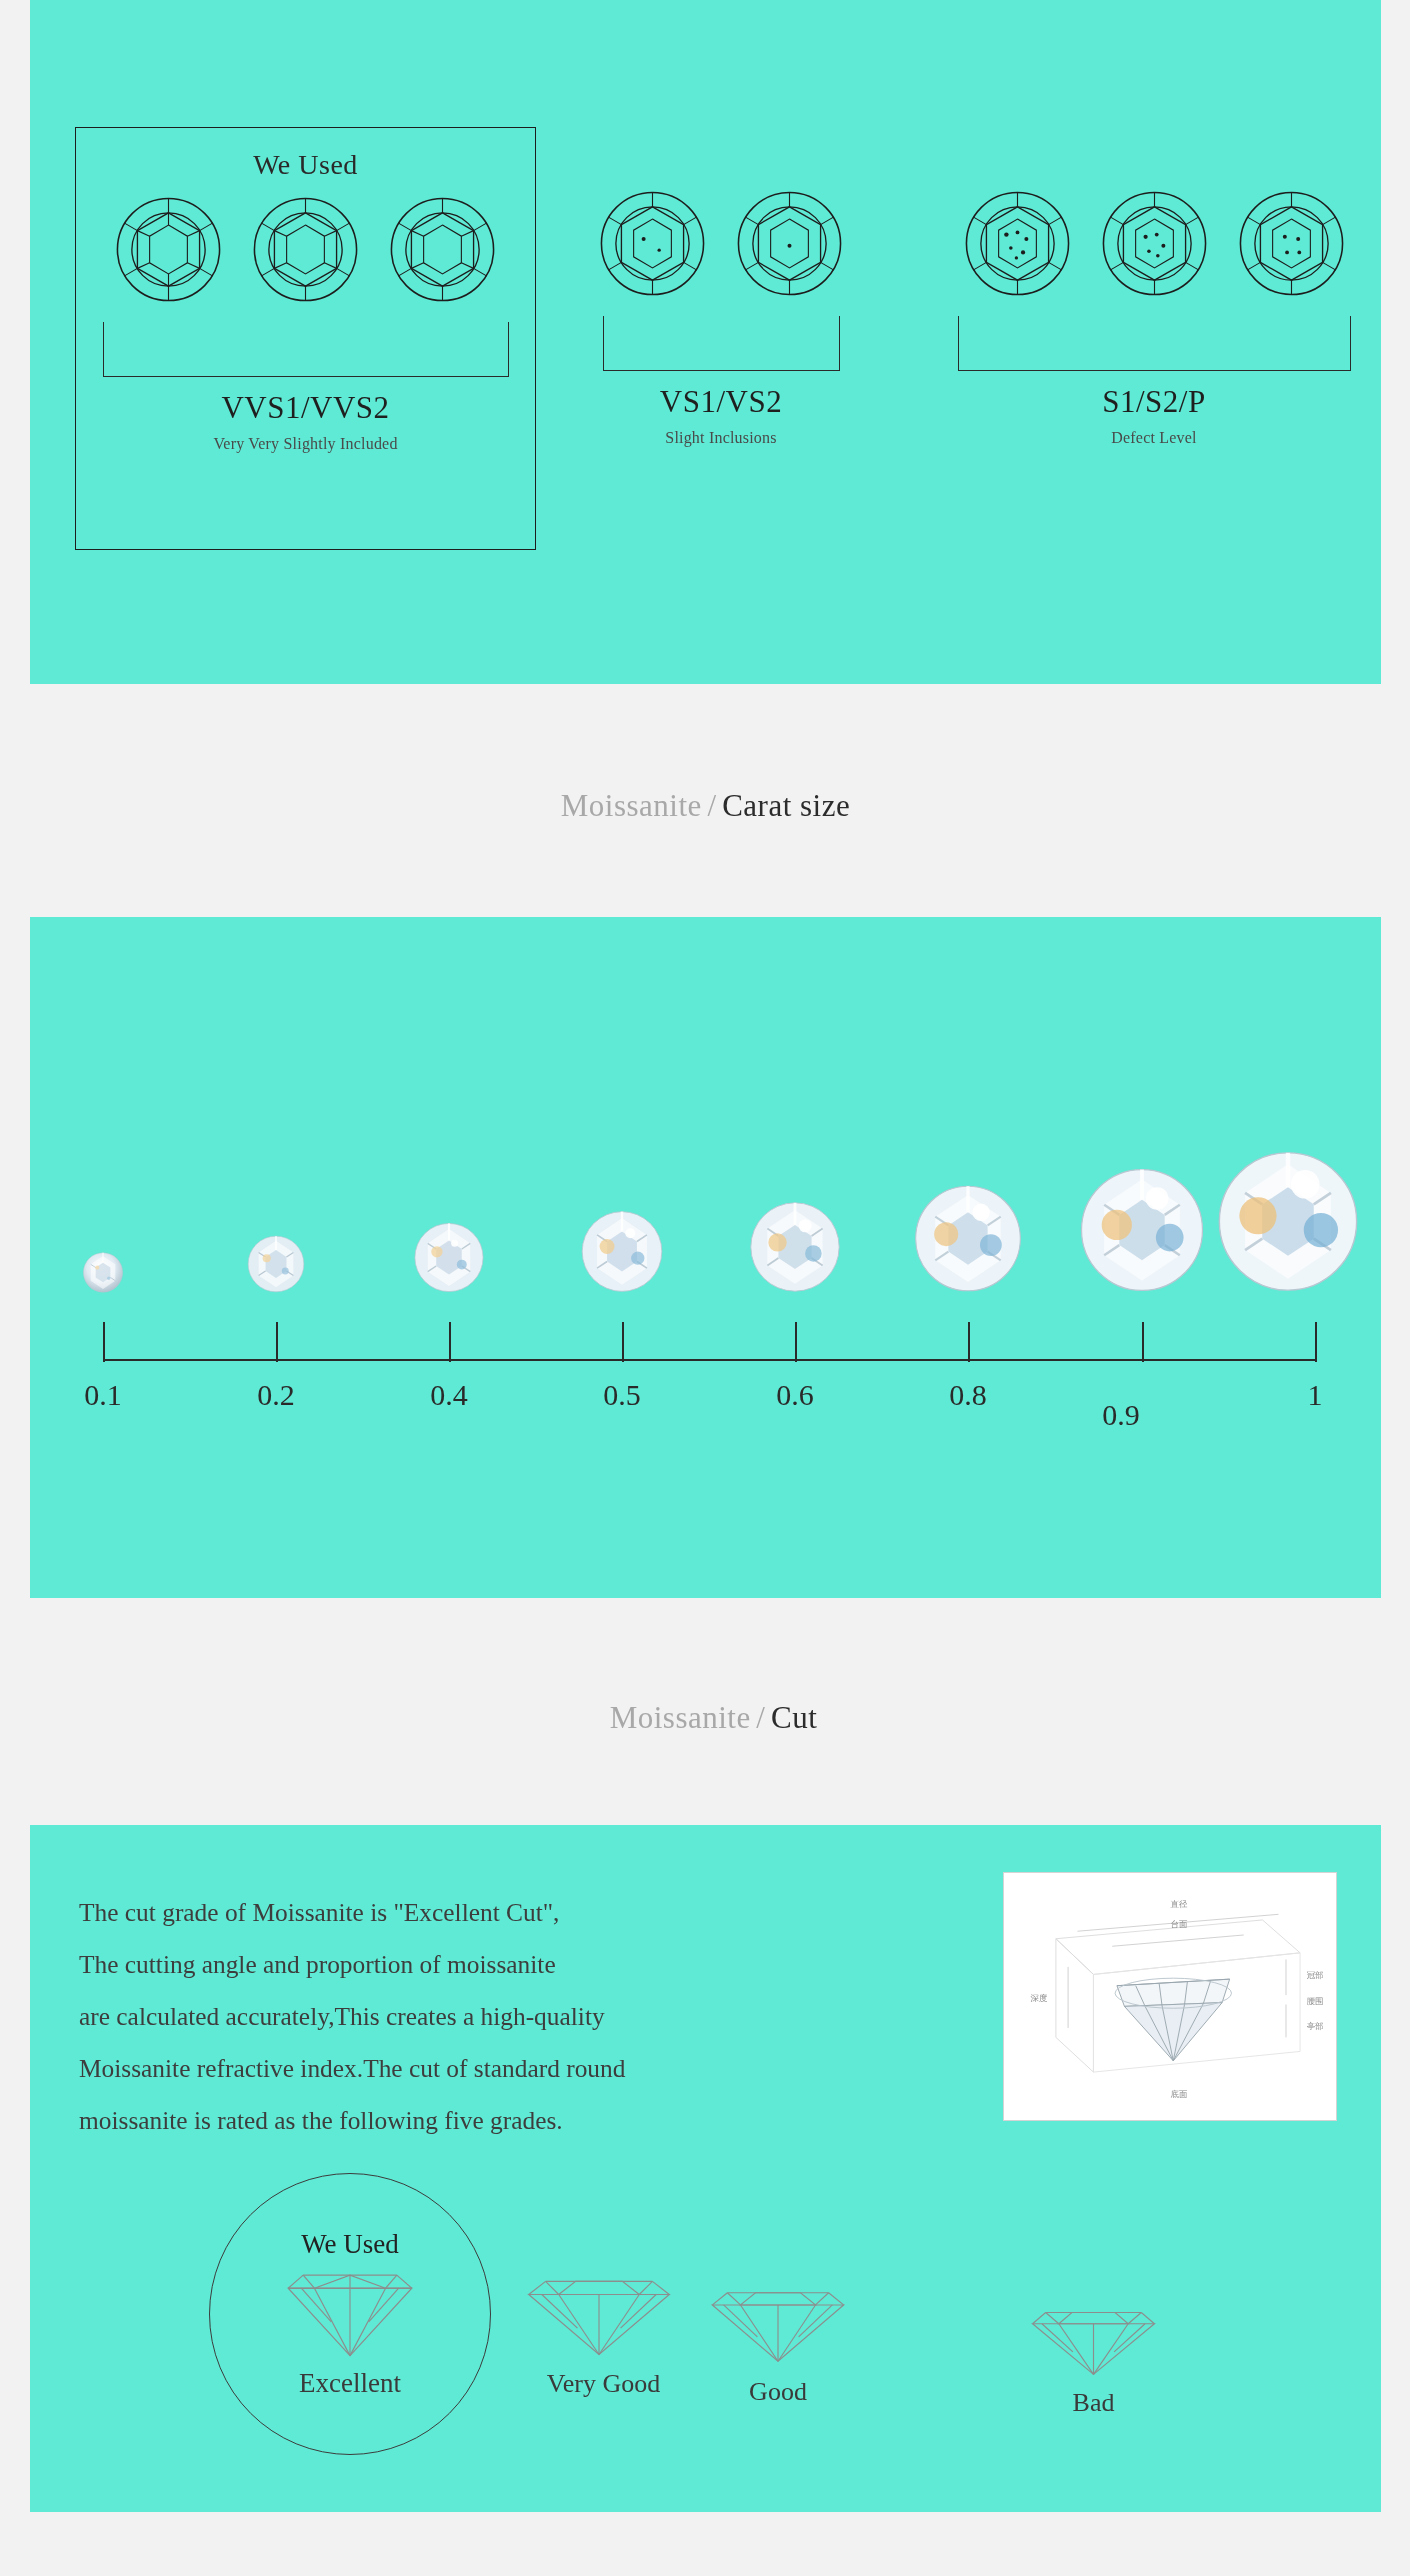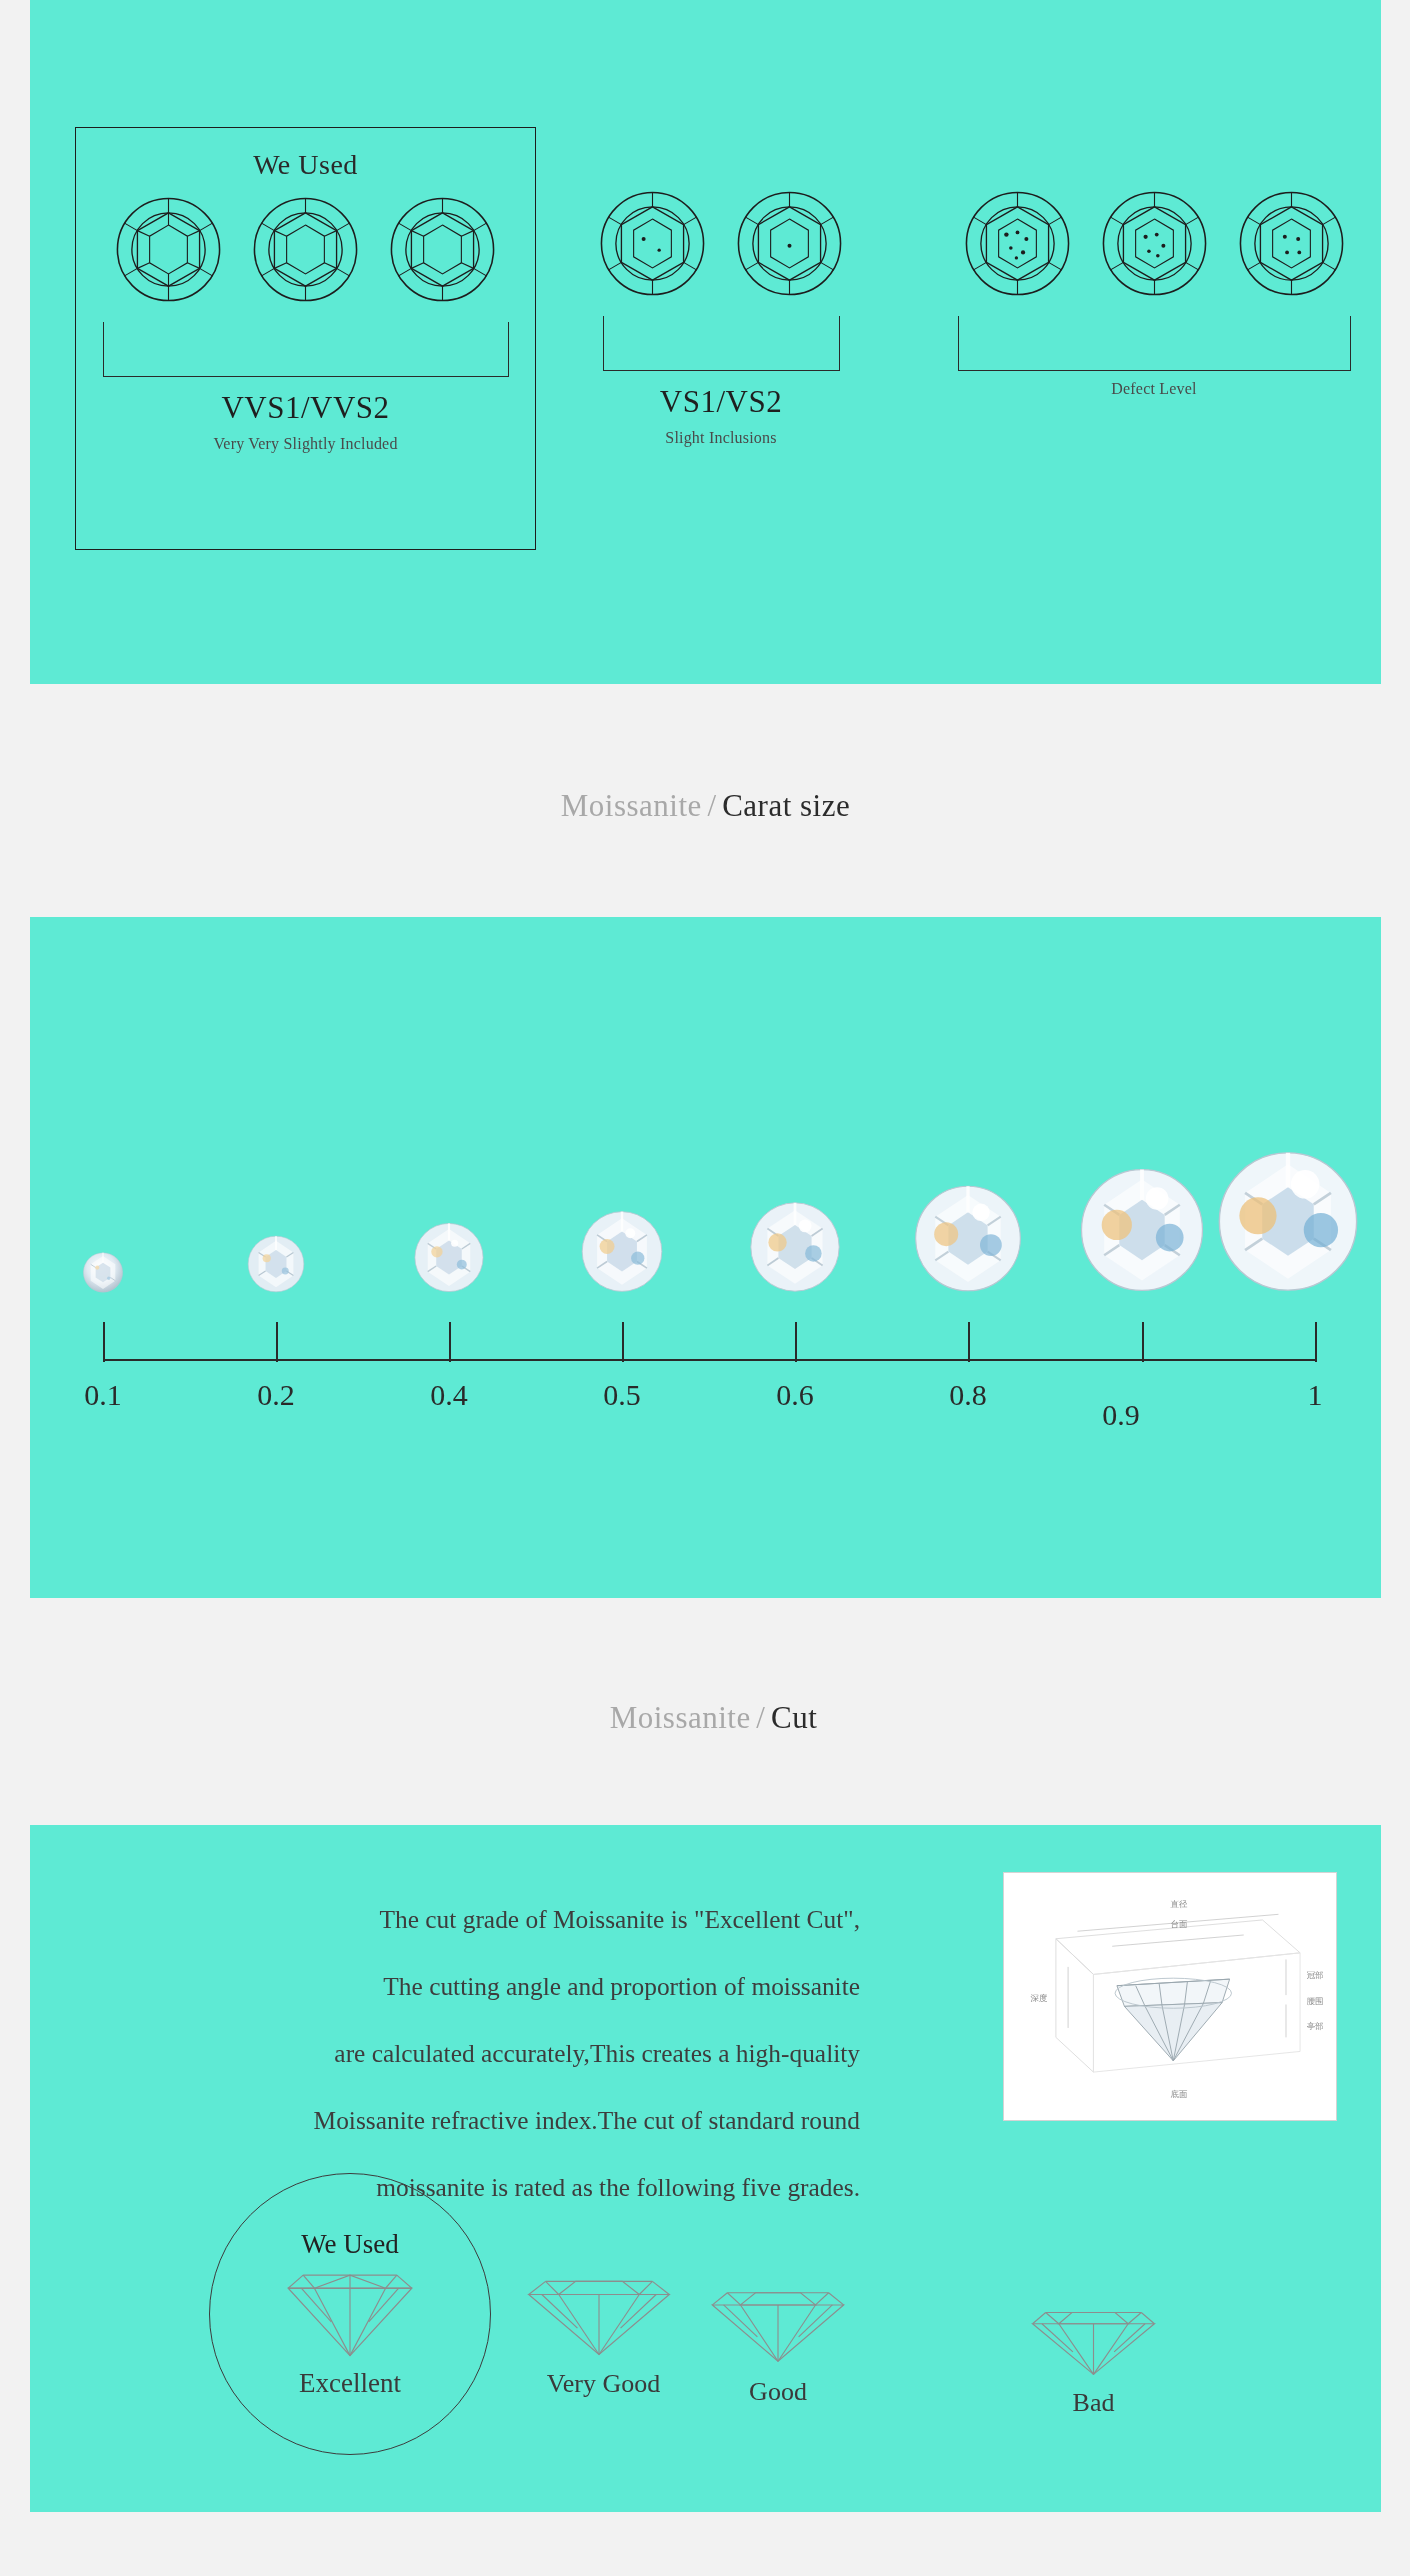--- a/index.html
+++ b/index.html
@@ -175,23 +175,22 @@
     top: 1825px;
     width: 1351px;
     height: 687px;
   }
   #cut-text {
     position: absolute;
     left: 49px;
     top: 61px;
     width: 781px;
     font-size: 25.4px;
-    line-height: 67px;
+    line-height: 52px;
     color: #3d3d3d;
-    text-align: right;
   }
   #cut-diagram {
     position: absolute;
     left: 973px;
     top: 47px;
     width: 334px;
     height: 249px;
     border: 0.9px solid #d4d4d4;
     background: #fdfdfd;
     box-sizing: border-box;
@@ -409,20 +408,21 @@
             <line x1="22" y1="67" x2="10" y2="74" stroke="#1d1d1d" stroke-width="1"></line>
             <line x1="78" y1="67" x2="90" y2="74" stroke="#1d1d1d" stroke-width="1"></line>
             <circle cx="44" cy="44" r="1.8" fill="#1d1d1d"></circle>
             <circle cx="56" cy="46" r="1.8" fill="#1d1d1d"></circle>
             <circle cx="46" cy="58" r="1.7" fill="#1d1d1d"></circle>
             <circle cx="57" cy="58" r="1.7" fill="#1d1d1d"></circle>
           </svg>
         </span>
       </div>
       <div class="bracket"></div>
+      <div class="grade-title">S1/S2/P</div>
       <div class="grade-sub">Defect Level</div>
     </div>
   </div>
 
   <div class="section-heading" id="heading-carat">
     <span class="brand">Moissanite</span><span class="sep">/</span><span class="topic">Carat size</span>
   </div>
 
   <div class="panel" id="carat-panel">
     <div id="carat-scale">

